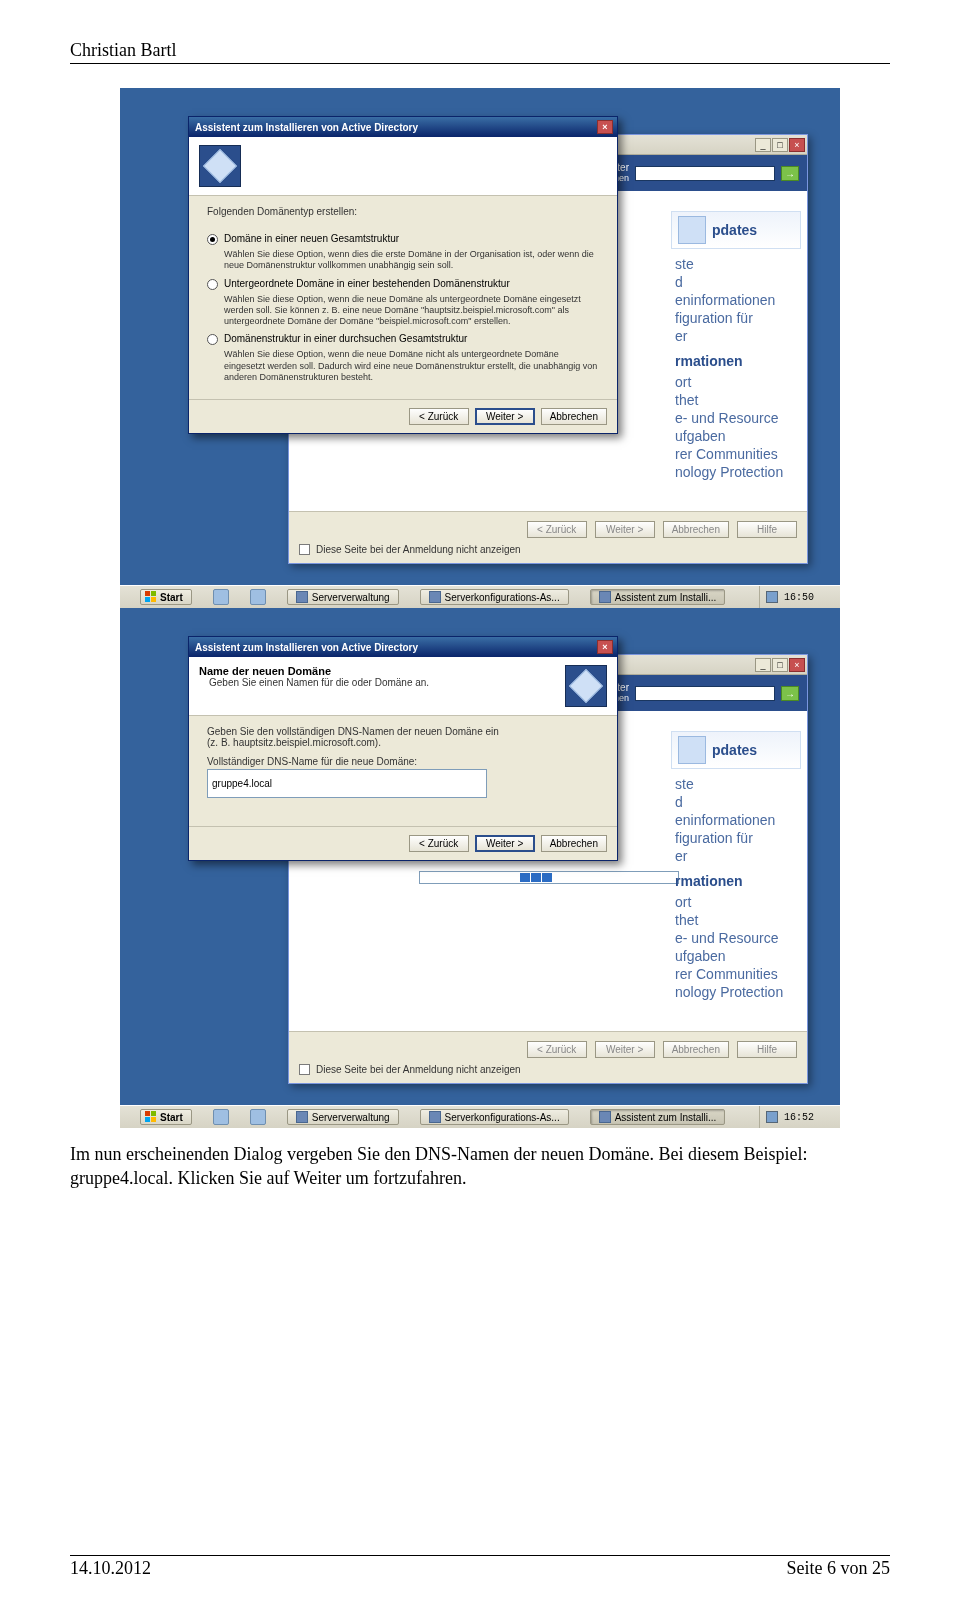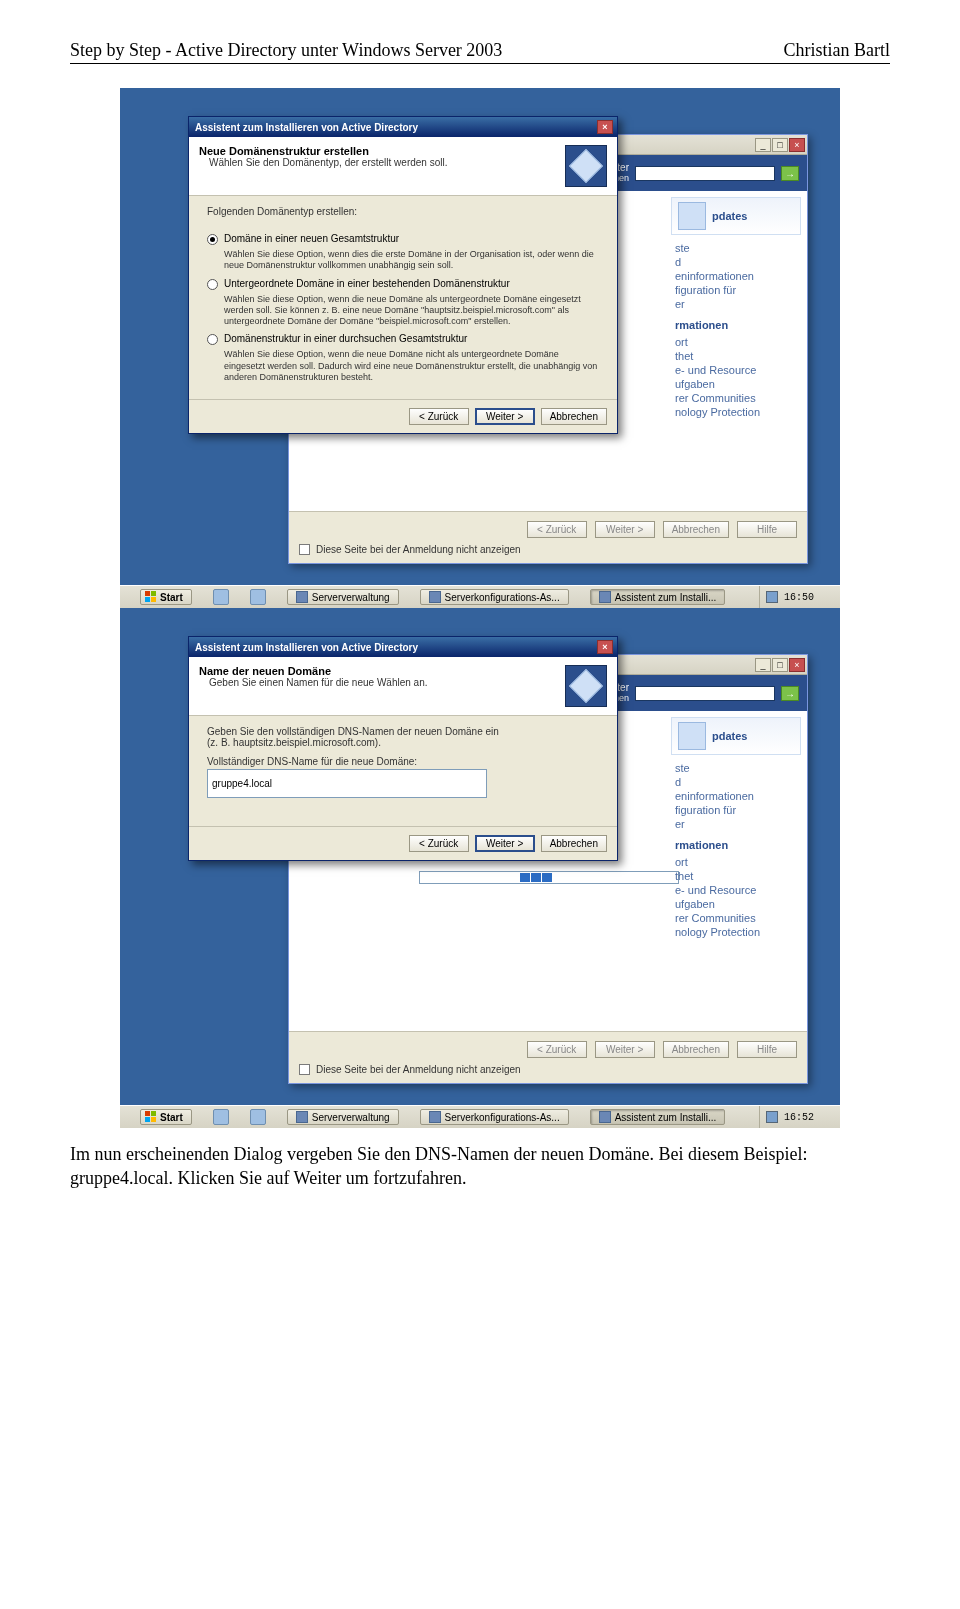--- a/index.html
+++ b/index.html
@@ -159,23 +159,23 @@
     color:#fff; font-size:10px; text-align:center; line-height:13px;
   }
   .bg-body {
     position: absolute;
     left: 0; right:0; top:56px; bottom: 52px;
     background:#fff;
     overflow:hidden;
   }
   .right-panel {
     position:absolute;
-    right:6px; top:6px;
+    right:6px; top:20px;
     width: 130px;
-    font-size: 11px;
+    font-size: 14px;
     color:#4a6aa0;
   }
   .rp-header {
     background: linear-gradient(#eef3fb,#fff);
     border:1px solid #d0dff2;
     padding: 4px 6px;
     font-weight:bold;
     color:#2b4e8c;
     margin-bottom:4px;
     display:flex; align-items:center; gap:6px;
@@ -285,21 +285,20 @@
   }
   .pb { width:10px; background:#2b6cc4; }
   .pb.off { background:transparent; }
 </style>
 </head>
 <body>
 
 <div class="page">
 
   <div class="header-row">
-    <span>Step by Step - Active Directory unter Windows Server 2003</span>
     <span>Christian Bartl</span>
   </div>
   <hr class="header-rule">
 
   <div class="screenshot">
 
     <div class="bg-window">
       <div class="bg-titlebar">
         <div class="bg-title-spacer"></div>
         <div class="win-btns">
@@ -355,24 +354,20 @@
       </div>
     </div>
 
     <div class="wizard">
       <div class="wizard-titlebar">
         <span>Assistent zum Installieren von Active Directory</span>
         <span class="spacer"></span>
         <div class="win-btn close">×</div>
       </div>
       <div class="wizard-header">
-        <div class="wizard-header-text">
-          <div class="wizard-header-title">Neue Domänenstruktur erstellen</div>
-          <div class="wizard-header-sub">Wählen Sie den Domänentyp, der erstellt werden soll.</div>
-        </div>
         <div class="wizard-icon"></div>
       </div>
       <div class="wizard-body">
         <div class="label-text" style="margin-bottom:16px;">Folgenden Domänentyp erstellen:</div>
 
         <div class="radio-item">
           <span class="radio checked"></span>
           <span class="radio-text">Domäne in einer neuen Gesamtstruktur</span>
         </div>
         <div class="radio-desc">Wählen Sie diese Option, wenn dies die erste Domäne in der Organisation ist, oder wenn die neue Domänenstruktur vollkommen unabhängig sein soll.</div>
@@ -505,21 +500,21 @@
 
     <div class="wizard" style="height:auto;">
       <div class="wizard-titlebar">
         <span>Assistent zum Installieren von Active Directory</span>
         <span class="spacer"></span>
         <div class="win-btn close">×</div>
       </div>
       <div class="wizard-header">
         <div class="wizard-header-text">
           <div class="wizard-header-title">Name der neuen Domäne</div>
-          <div class="wizard-header-sub">Geben Sie einen Namen für die neue Wählen an.</div>
+          <div class="wizard-header-sub">Geben Sie einen Namen für die oder Domäne an.</div>
         </div>
         <div class="wizard-icon"></div>
       </div>
       <div class="wizard-body" style="min-height:110px;">
         <div class="label-text">Geben Sie den vollständigen DNS-Namen der neuen Domäne ein</div>
         <div class="label-text" style="margin-bottom:8px;">(z. B. hauptsitz.beispiel.microsoft.com).</div>
         <div class="label-text" style="margin-bottom:2px;">Vollständiger DNS-Name für die neue Domäne:</div>
         <div class="input-field">
           <span>gruppe4.local</span>
         </div>
@@ -552,14 +547,21 @@
         </div>
       <div class="tray">
         <div class="tray-ico"></div>
         <span class="clock">16:52</span>
       </div>
     </div>
   </div>
 
   <p class="body-text">Im nun erscheinenden Dialog vergeben Sie den DNS-Namen der neuen Domäne. Bei diesem Beispiel: gruppe4.local. Klicken Sie auf Weiter um fortzufahren.</p>
 
+  <div class="footer">
+    <hr class="footer-rule">
+    <div class="footer-row">
+      <span>14.10.2012</span>
+      <span>Seite 6 von 25</span>
+    </div>
+  </div>
 
 </div>
 
 </body></html>

